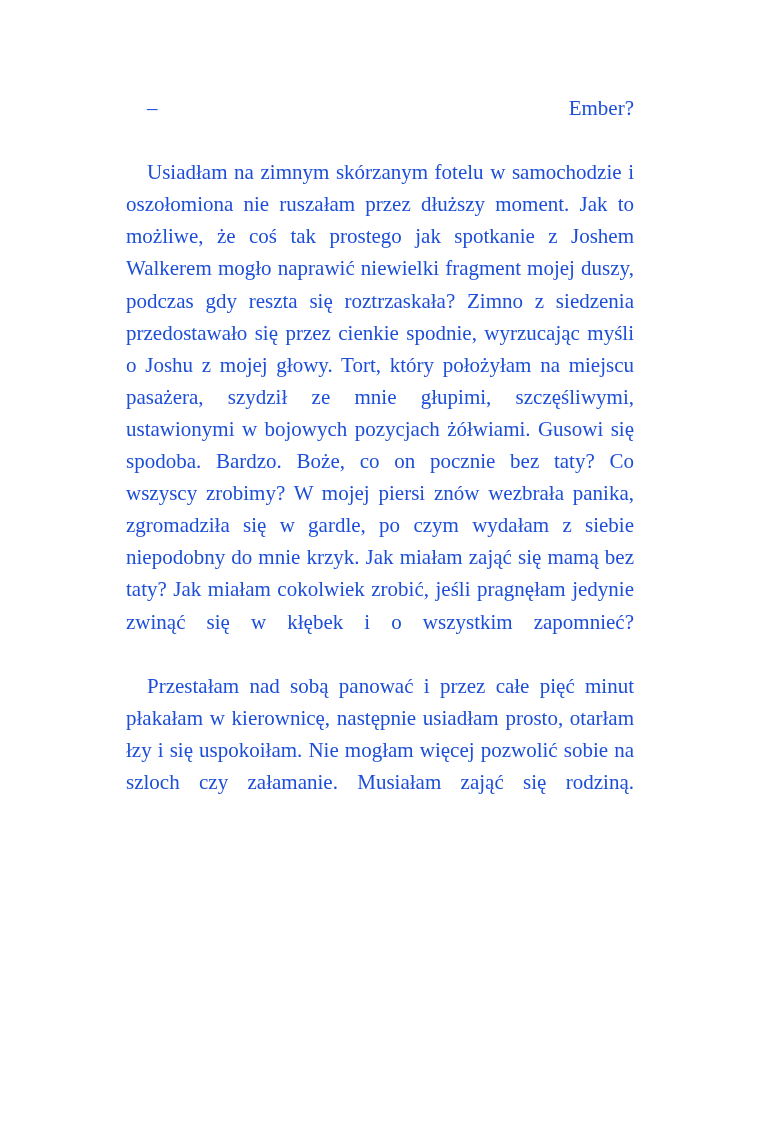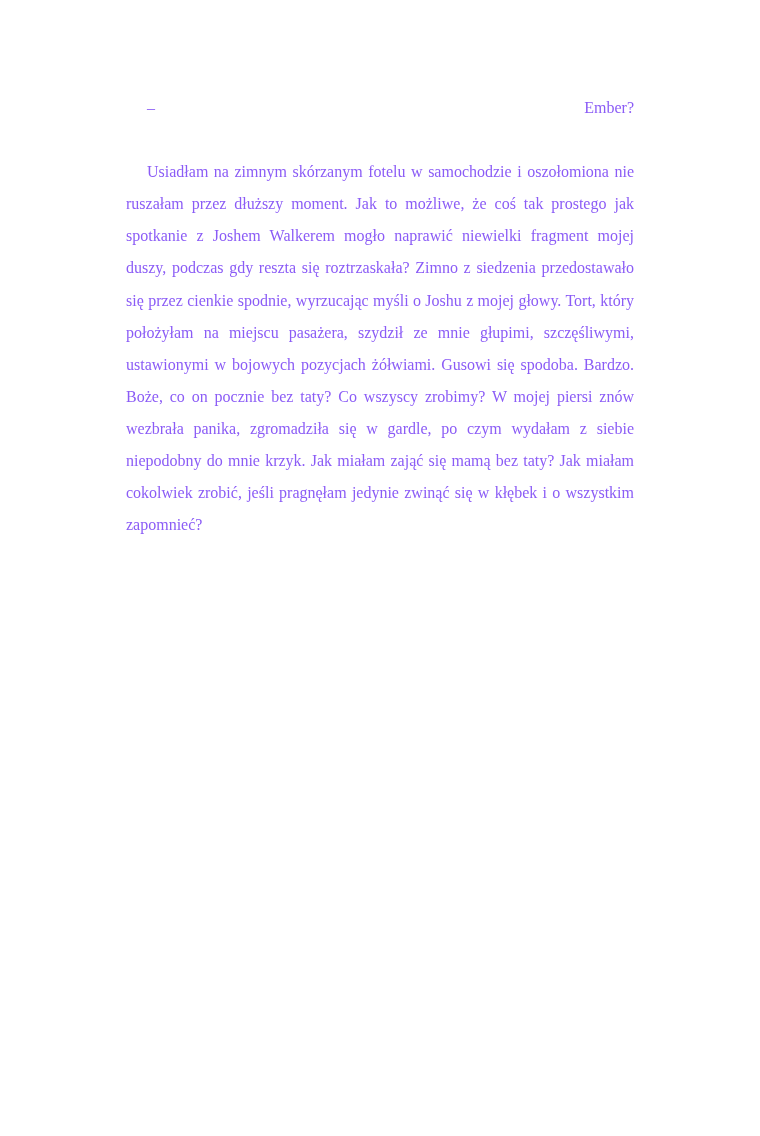--- a/index.html
+++ b/index.html
@@ -17,22 +17,22 @@
     height: 1136px;
     background: #ffffff;
     overflow: hidden;
     box-sizing: border-box;
   }
   .text-block {
     position: absolute;
     left: 126px;
     top: 92px;
     width: 508px;
-    color: #8b5cf6;
-    font-size: 16px;
+    color: #1d4ed8;
+    font-size: 21px;
     line-height: 32.1px;
     text-align: justify;
     text-justify: inter-word;
     -webkit-font-smoothing: antialiased;
   }
   .para {
     margin: 0;
     padding: 0;
     text-indent: 21px;
     text-align: justify;
@@ -54,15 +54,16 @@
 <body>
 
 <div class="page">
   <div class="text-block">
 
     <p class="para dialogue">– Ember?</p>
 
 
     <p class="para">Usiadłam na zimnym skórzanym fotelu w samochodzie i oszołomiona nie ruszałam przez dłuższy moment. Jak to możliwe, że coś tak prostego jak spotkanie z Joshem Walkerem mogło naprawić niewielki fragment mojej duszy, podczas gdy reszta się roztrzaskała? Zimno z siedzenia przedostawało się przez cienkie spodnie, wyrzucając myśli o Joshu z mojej głowy. Tort, który położyłam na miejscu pasażera, szydził ze mnie głupimi, szczęśliwymi, ustawionymi w bojowych pozycjach żółwiami. Gusowi się spodoba. Bardzo. Boże, co on pocznie bez taty? Co wszyscy zrobimy? W mojej piersi znów wezbrała panika, zgromadziła się w gardle, po czym wydałam z siebie niepodobny do mnie krzyk. Jak miałam zająć się mamą bez taty? Jak miałam cokolwiek zrobić, jeśli pragnęłam jedynie zwinąć się w kłębek i o wszystkim zapomnieć?</p>
 
+    <p class="para">Przestałam nad sobą panować i przez całe pięć minut płakałam w kierownicę, następnie usiadłam prosto, otarłam łzy i się uspokoiłam. Nie mogłam więcej pozwolić sobie na szloch czy załamanie. Musiałam zająć się rodziną.</p>
 
   </div>
 </div>
 
 </body></html>

